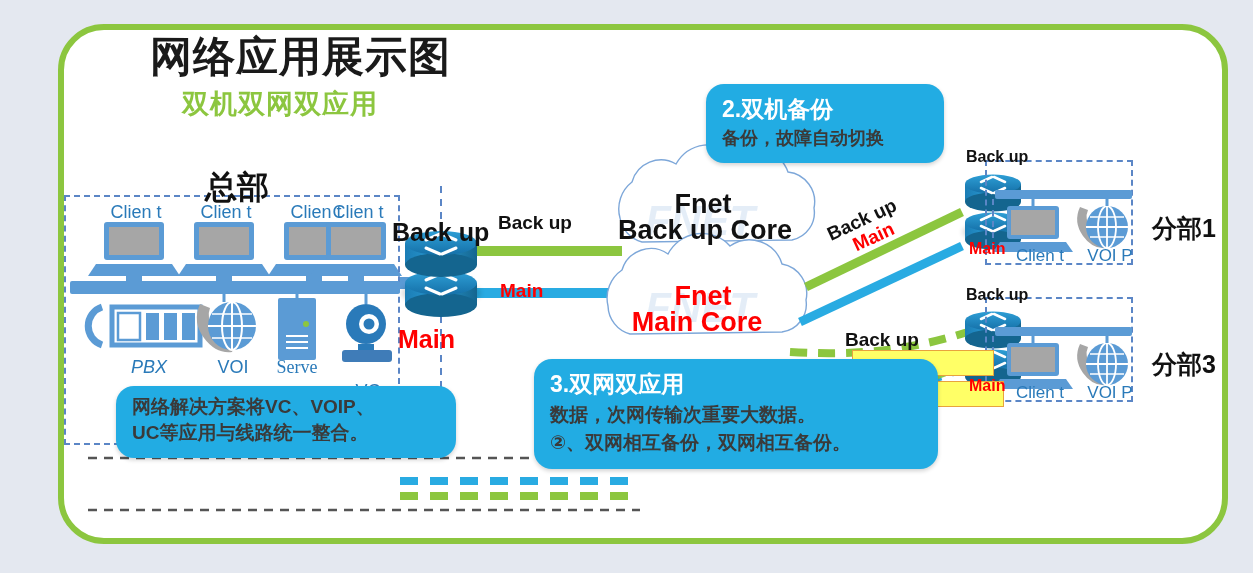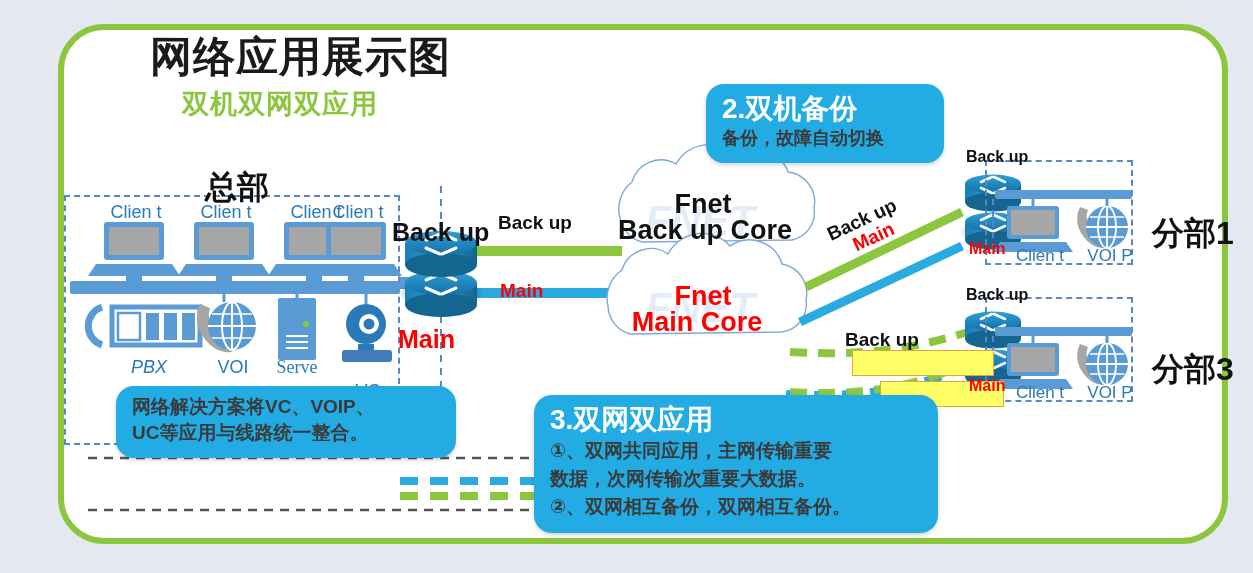--- a/index.html
+++ b/index.html
@@ -35,21 +35,21 @@
     white-space:nowrap;
   }
   .hq-title{
     position:absolute;left:205px;top:150px;
     font-size:32px;font-weight:bold;color:#111;
     white-space:nowrap;
     margin-top:16px;
   }
   .branch-label{
     position:absolute;
-    font-size:32px;font-weight:bold;color:#111;
+    font-size:25px;font-weight:bold;color:#111;
     white-space:nowrap;
   }
   #branch1-label{left:1152px;top:212px;}
   #branch3-label{left:1152px;top:348px;}
 
   
   .dashbox{position:absolute;border:2px dashed #5b86c6;box-sizing:border-box;}
   #hq-box{left:64px;top:195px;width:336px;height:250px;}
   #b1-box{left:985px;top:160px;width:148px;height:105px;}
   #b3-box{left:985px;top:297px;width:148px;height:105px;}
@@ -85,31 +85,31 @@
     box-sizing:border-box;
   }
 
   
   .callout{
     position:absolute;background:#22ace3;border-radius:18px;
     color:#fff;padding:8px 16px 12px 16px;box-sizing:border-box;
     box-shadow:0 2px 4px rgba(0,0,0,.18);
   }
   .callout .ct{
-    font-size:28px;font-weight:bold;color:#ffffff;line-height:34px;
+    font-size:23px;font-weight:bold;color:#ffffff;line-height:34px;
     white-space:nowrap;
   }
   .callout .cb{
     font-size:19px;font-weight:bold;color:#3a3a3a;line-height:26px;
   }
   #callout1{left:116px;top:386px;width:340px;}
   #callout1 .ct{font-size:29px;}
   #callout2{left:706px;top:84px;width:238px;}
   #callout2 .cb{font-size:18px;line-height:25px;}
-  #callout3{left:534px;top:359px;width:404px;margin-top:36px;}
+  #callout3{left:534px;top:359px;width:404px;}
   #callout3 .cb{font-size:19px;line-height:28px;}
 </style>
 </head>
 <body>
 
 <div id="stage">
 
   <div class="frame"></div>
 
   <svg width="1253" height="573" style="position:absolute;left:0;top:0;">
@@ -378,18 +378,17 @@
     <div class="cb">UC等应用与线路统一整合。</div>
   </div>
 
   <div class="callout" id="callout2">
     <div class="ct">2.双机备份</div>
     <div class="cb">备份，故障自动切换</div>
   </div>
 
   <div class="callout" id="callout3">
     <div class="ct">3.双网双应用</div>
-    <div class="cb">①、双网共同应用，主网传输重要</div>
     <div class="cb">数据，次网传输次重要大数据。</div>
     <div class="cb">②、双网相互备份，双网相互备份。</div>
   </div>
 
 </div>
 
 </body></html>

